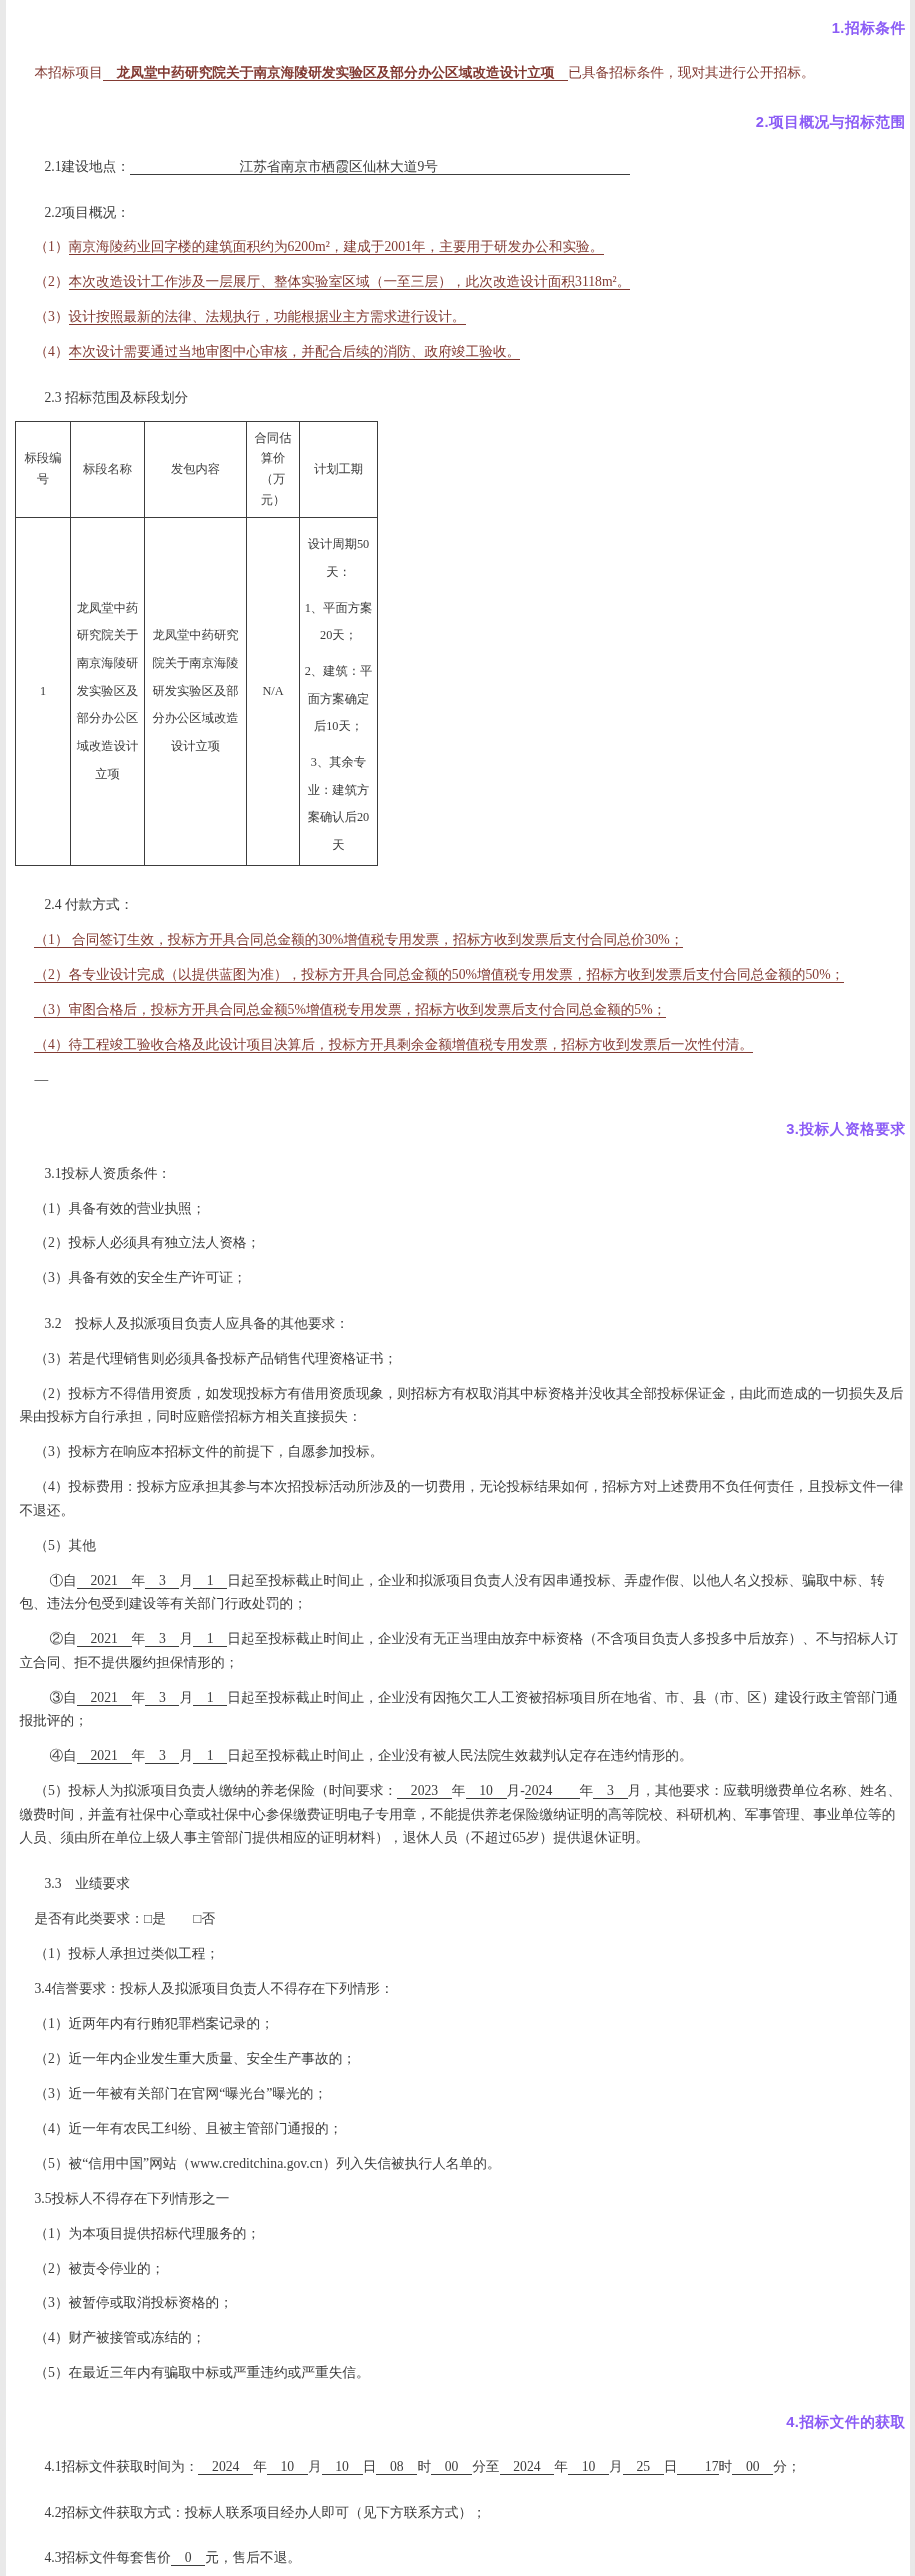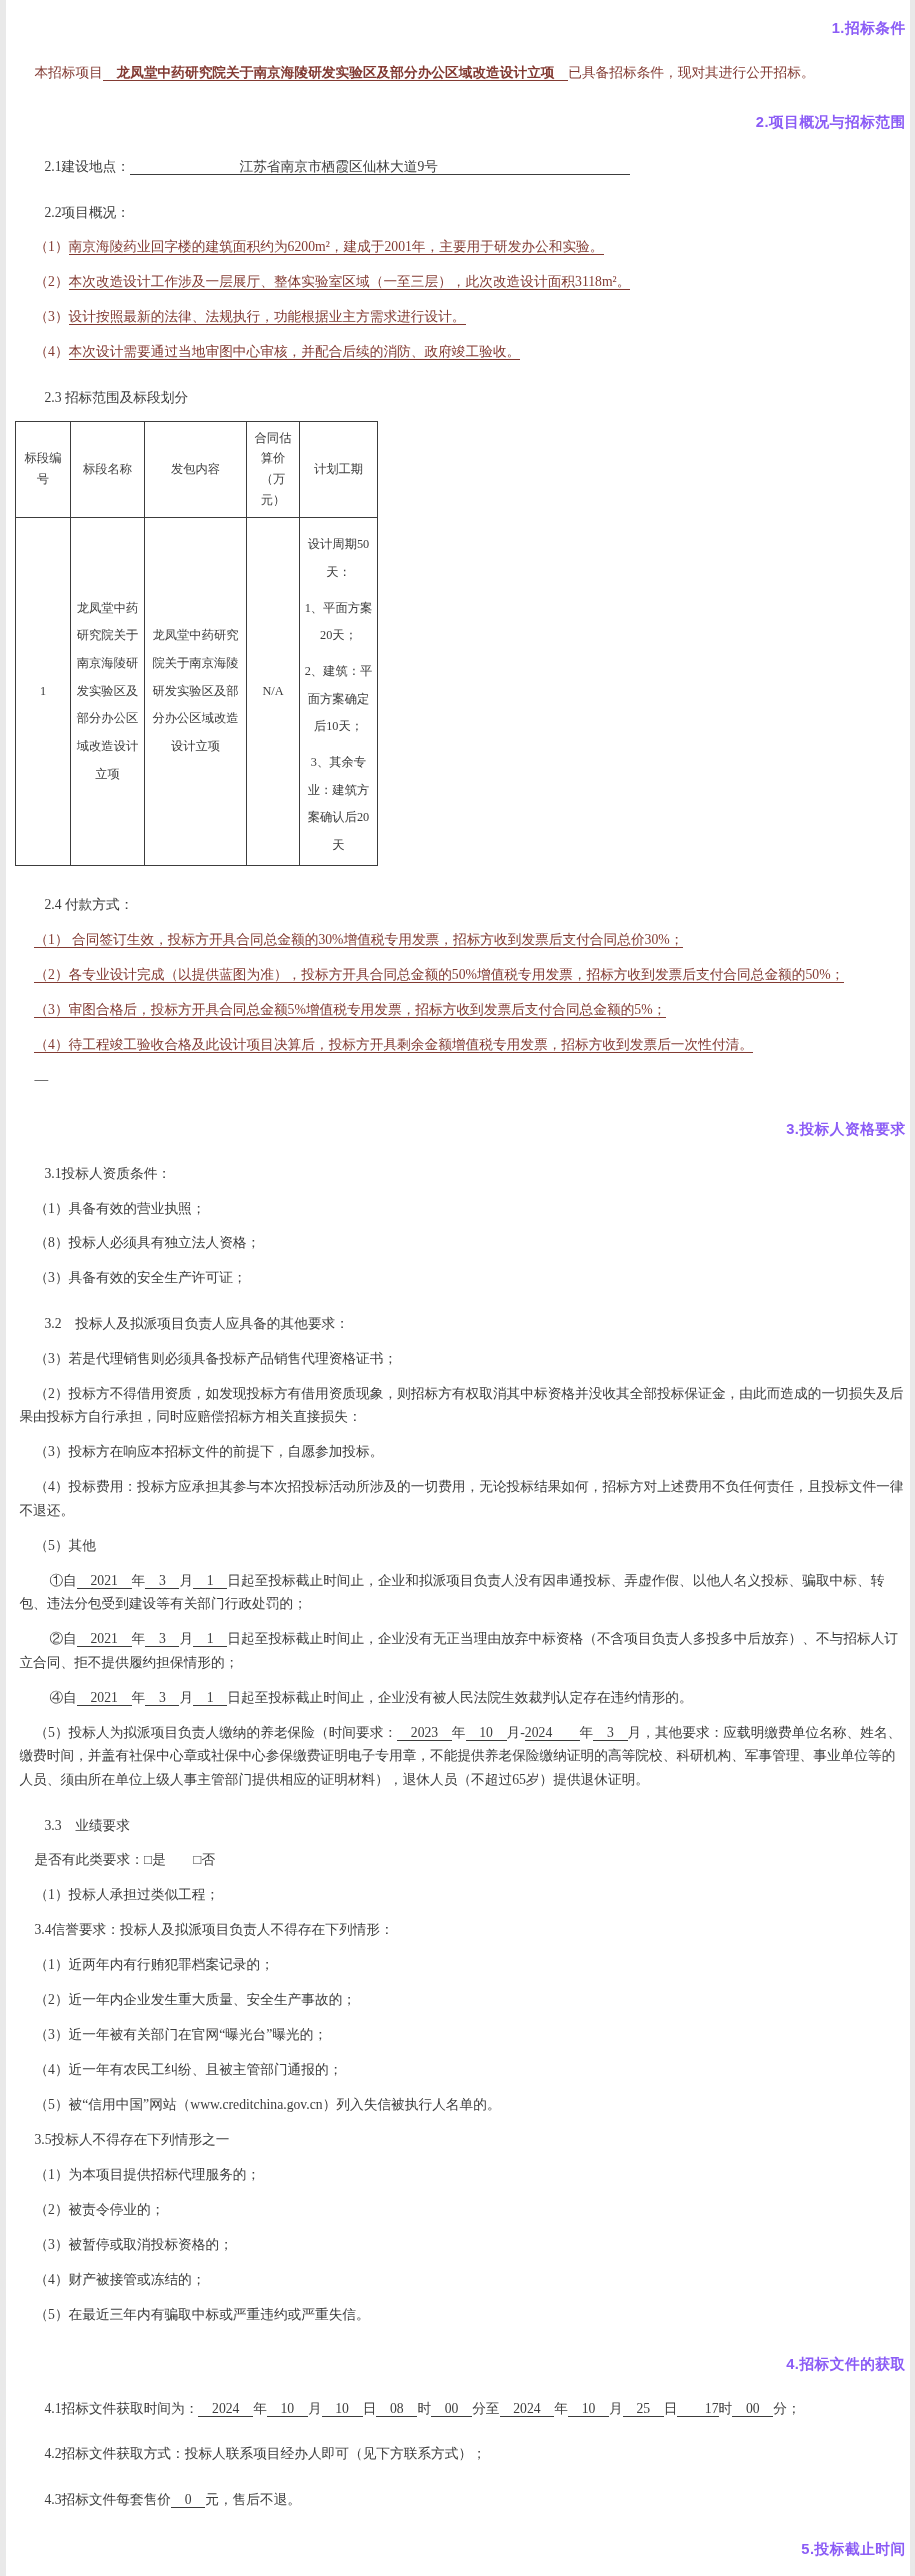--- a/index.html
+++ b/index.html
@@ -78,30 +78,31 @@
   <p class="line lv2"><span>2.4 付款方式：</span></p>
   <p class="line red"><span class="u">（1） 合同签订生效，投标方开具合同总金额的30%增值税专用发票，招标方收到发票后支付合同总价30%；</span></p>
   <p class="line red"><span class="u">（2）各专业设计完成（以提供蓝图为准），投标方开具合同总金额的50%增值税专用发票，招标方收到发票后支付合同总金额的50%；</span></p>
   <p class="line red"><span class="u">（3）审图合格后，投标方开具合同总金额5%增值税专用发票，招标方收到发票后支付合同总金额的5%；</span></p>
   <p class="line red"><span class="u">（4）待工程竣工验收合格及此设计项目决算后，投标方开具剩余金额增值税专用发票，招标方收到发票后一次性付清。</span></p>
   <p class="line"><span>—</span></p>
 
   <h2 class="sec"><span class="no">3.</span><span>投标人资格要求</span></h2>
   <p class="line lv2"><span>3.1投标人资质条件：</span></p>
   <p class="line"><span>（1）具备有效的营业执照；</span></p>
-  <p class="line"><span>（8）投标人必须具有独立法人资格；</span></p>
+  <p class="line"><span>（2）投标人必须具有独立法人资格；</span></p>
   <p class="line"><span>（3）具备有效的安全生产许可证；</span></p>
   <p class="line lv2"><span>3.2　投标人及拟派项目负责人应具备的其他要求：</span></p>
   <p class="line"><span>（3）若是代理销售则必须具备投标产品销售代理资格证书；</span></p>
   <p class="line"><span>（2）投标方不得借用资质，如发现投标方有借用资质现象，则招标方有权取消其中标资格并没收其全部投标保证金，由此而造成的一切损失及后果由投标方自行承担，同时应赔偿招标方相关直接损失：</span></p>
   <p class="line"><span>（3）投标方在响应本招标文件的前提下，自愿参加投标。</span></p>
   <p class="line"><span>（4）投标费用：投标方应承担其参与本次招投标活动所涉及的一切费用，无论投标结果如何，招标方对上述费用不负任何责任，且投标文件一律不退还。</span></p>
   <p class="line"><span>（5）其他</span></p>
   <p class="line deep"><span>①自</span><span class="u">　2021　</span><span>年</span><span class="u">　3　</span><span>月</span><span class="u">　1　</span><span>日起至投标截止时间止，企业和拟派项目负责人没有因串通投标、弄虚作假、以他人名义投标、骗取中标、转包、违法分包受到建设等有关部门行政处罚的；</span></p>
   <p class="line deep"><span>②自</span><span class="u">　2021　</span><span>年</span><span class="u">　3　</span><span>月</span><span class="u">　1　</span><span>日起至投标截止时间止，企业没有无正当理由放弃中标资格（不含项目负责人多投多中后放弃）、不与招标人订立合同、拒不提供履约担保情形的；</span></p>
+  <p class="line deep"><span>③自</span><span class="u">　2021　</span><span>年</span><span class="u">　3　</span><span>月</span><span class="u">　1　</span><span>日起至投标截止时间止，企业没有因拖欠工人工资被招标项目所在地省、市、县（市、区）建设行政主管部门通报批评的；</span></p>
   <p class="line deep"><span>④自</span><span class="u">　2021　</span><span>年</span><span class="u">　3　</span><span>月</span><span class="u">　1　</span><span>日起至投标截止时间止，企业没有被人民法院生效裁判认定存在违约情形的。</span></p>
   <p class="line"><span>（5）投标人为拟派项目负责人缴纳的养老保险（时间要求：</span><span class="u">　2023　</span><span>年</span><span class="u">　10　</span><span>月-</span><span class="u">2024　　</span><span>年</span><span class="u">　3　</span><span>月，其他要求：应载明缴费单位名称、姓名、缴费时间，并盖有社保中心章或社保中心参保缴费证明电子专用章，不能提供养老保险缴纳证明的高等院校、科研机构、军事管理、事业单位等的人员、须由所在单位上级人事主管部门提供相应的证明材料），退休人员（不超过65岁）提供退休证明。</span></p>
   <p class="line lv2"><span>3.3　业绩要求</span></p>
   <p class="line"><span>是否有此类要求：□是　　□否</span></p>
   <p class="line"><span>（1）投标人承担过类似工程；</span></p>
   <p class="line"><span>3.4信誉要求：投标人及拟派项目负责人不得存在下列情形：</span></p>
   <p class="line"><span>（1）近两年内有行贿犯罪档案记录的；</span></p>
   <p class="line"><span>（2）近一年内企业发生重大质量、安全生产事故的；</span></p>
   <p class="line"><span>（3）近一年被有关部门在官网“曝光台”曝光的；</span></p>
   <p class="line"><span>（4）近一年有农民工纠纷、且被主管部门通报的；</span></p>

